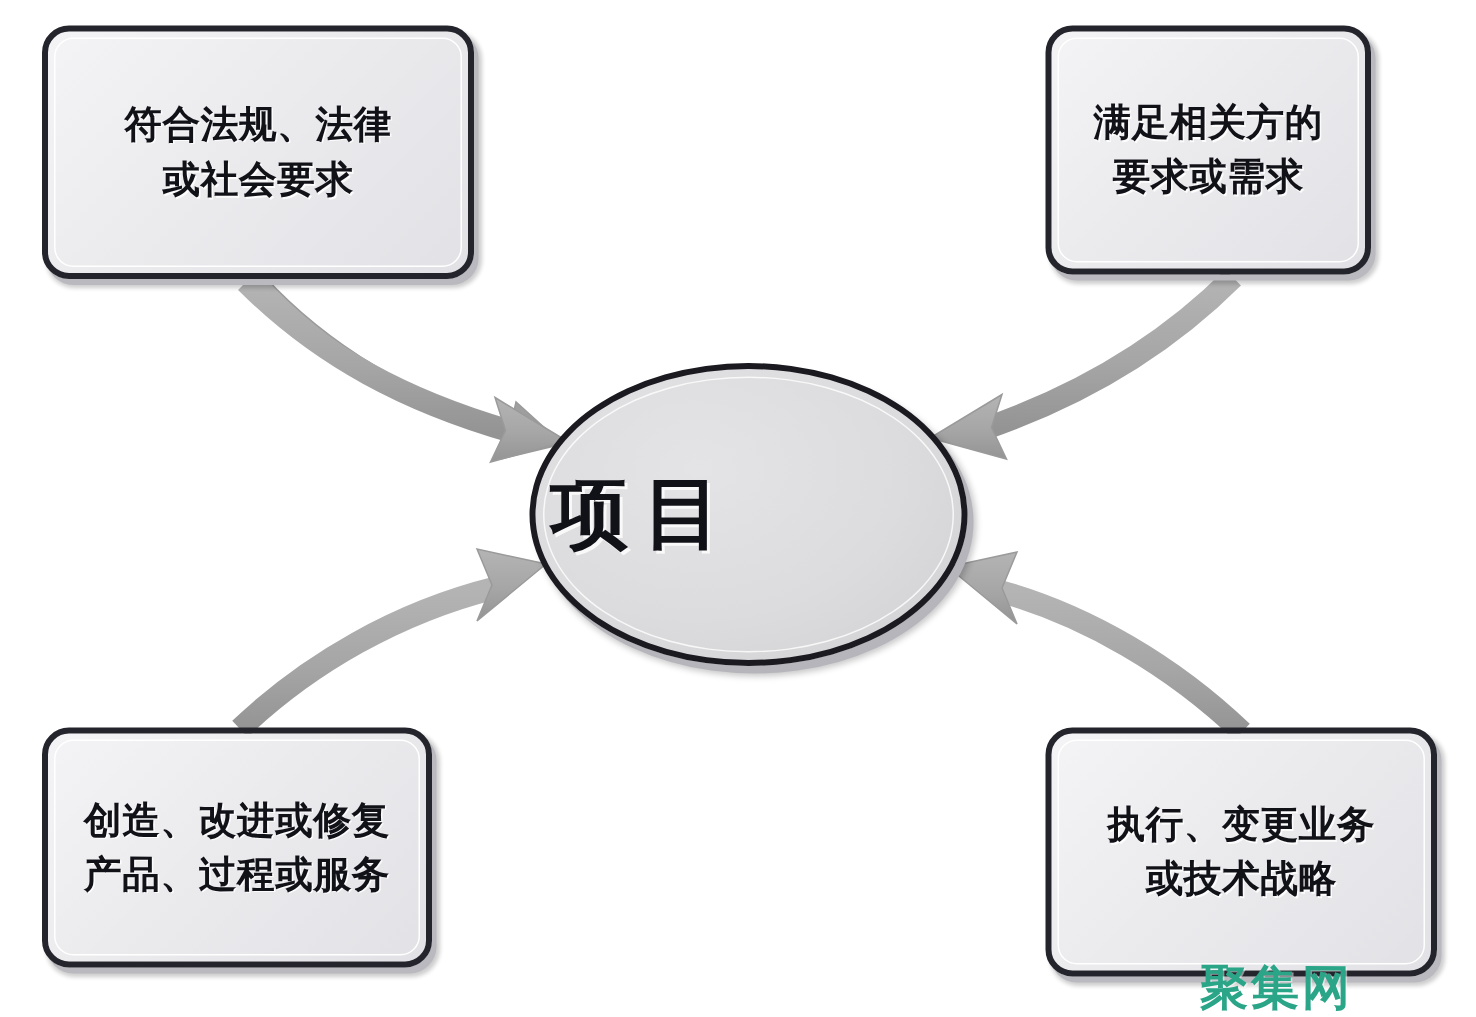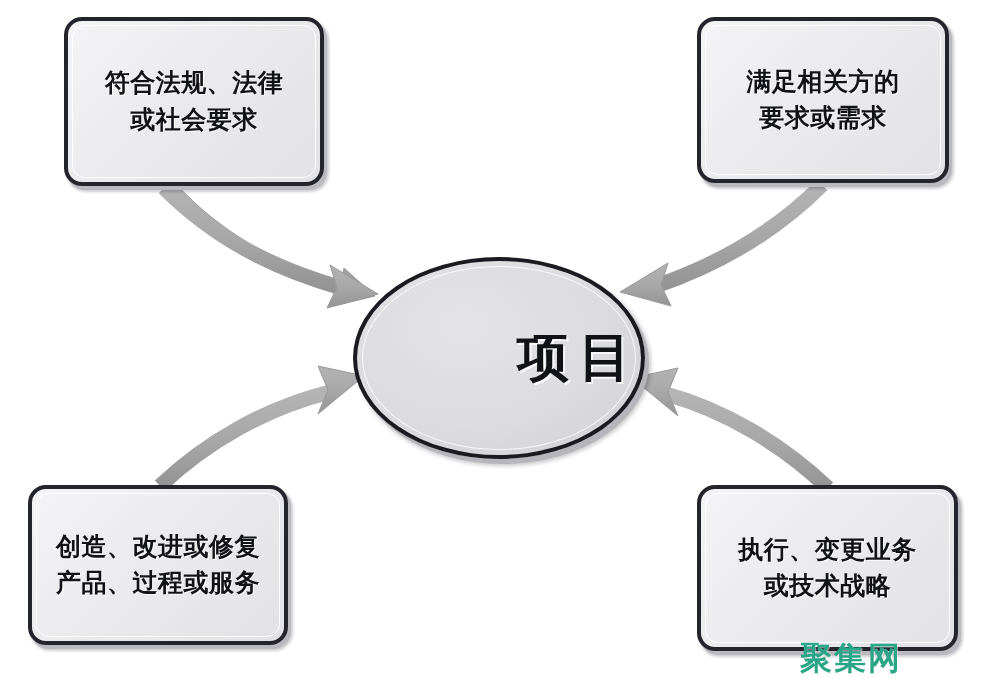--- a/index.html
+++ b/index.html
@@ -48,42 +48,42 @@
     color: #111118;
     font-weight: bold;
     font-size: 25px;
     line-height: 1.45;
     letter-spacing: 0.5px;
     text-shadow: 1px 1px 0 rgba(255,255,255,0.85);
     white-space: pre-line;
     padding: 0 8px;
   }
 
-  #node-top-left     { left: 28px;  top: 17px;  width: 260px; height: 169px; margin-left: 36px; }
-  #node-top-right    { left: 697px; top: 17px;  width: 252px; height: 166px; }
+  #node-top-left     { left: 28px;  top: 17px;  width: 288px; height: 169px; }
+  #node-top-right    { left: 697px; top: 17px;  width: 217px; height: 166px; }
   #node-bottom-left  { left: 28px;  top: 485px; width: 260px; height: 160px; }
   #node-bottom-right { left: 697px; top: 485px; width: 261px; height: 166px; }
 
   
   #center-node {
     position: absolute;
     left: 353px;
-    top: 257px;
+    top: 242px;
     width: 292px;
     height: 202px;
     box-sizing: border-box;
     border-radius: 50%;
     background: radial-gradient(ellipse at 38% 34%, #e4e4e6 0%, #dcdcde 55%, #cfcfd2 100%);
     border: 4px solid #1a1a20;
     box-shadow:
        4px 5px 0 0 #b5b5bb,
        5px 6px 4px 1px rgba(0,0,0,0.22);
     display: flex;
     align-items: center;
-    justify-content: flex-end;
+    justify-content: flex-start;
     z-index: 5;
   }
   #center-node::after {
     content: "";
     position: absolute;
     top: 5px; left: 5px; right: 5px; bottom: 5px;
     border-radius: 50%;
     border: 1.5px solid rgba(255,255,255,0.8);
     pointer-events: none;
   }

